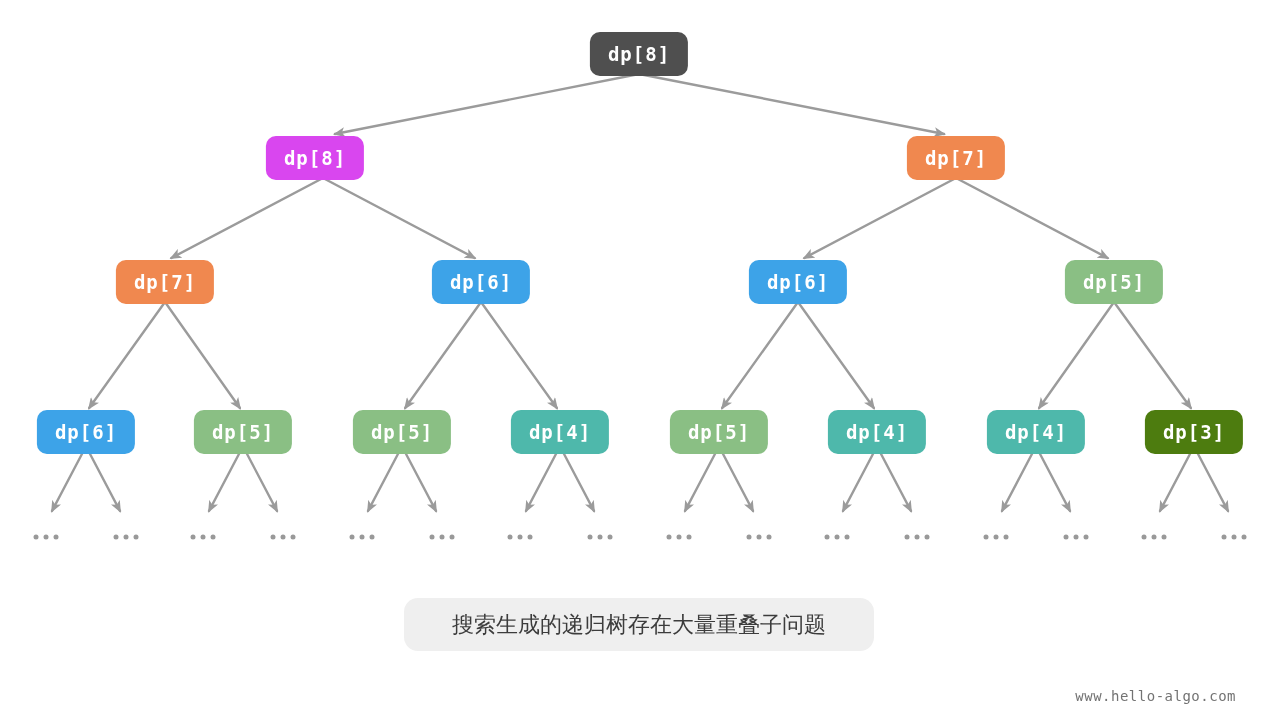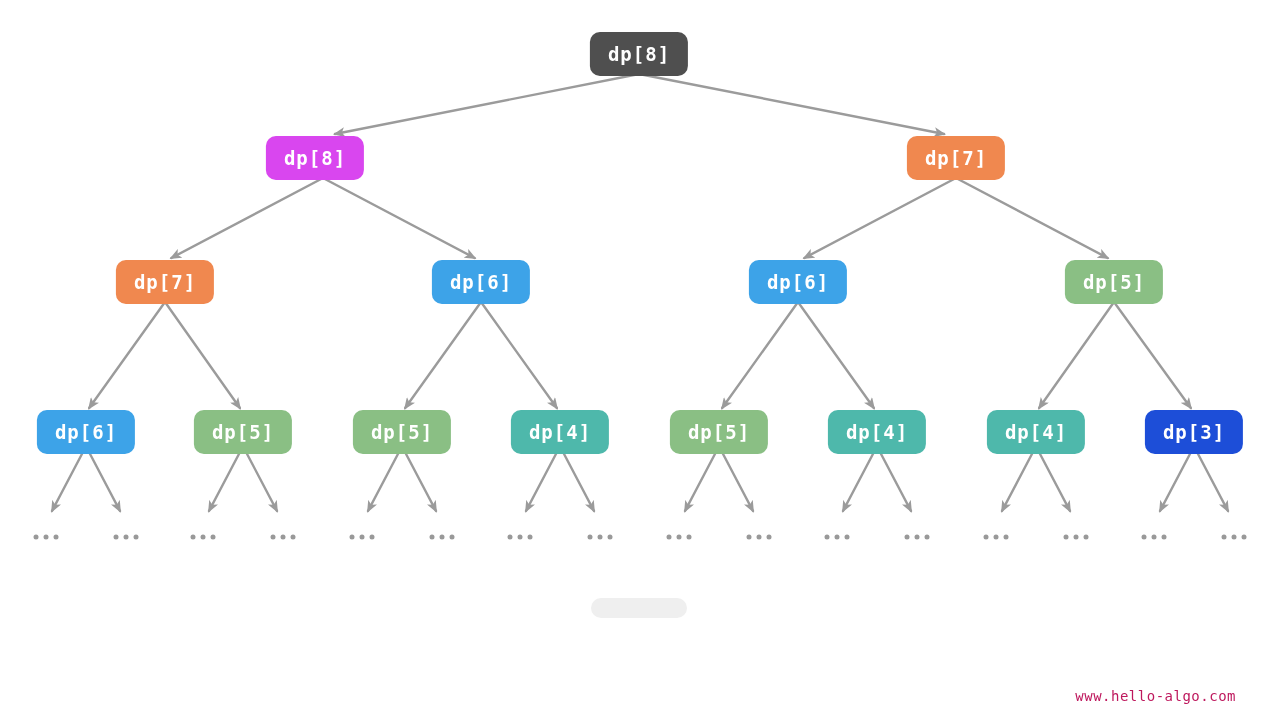--- a/index.html
+++ b/index.html
@@ -10,21 +10,21 @@
         font-family:"DejaVu Sans Mono",monospace;font-weight:700;font-size:19px;
         letter-spacing:1px;padding:11px 18px;border-radius:10px;white-space:nowrap;}
   .dots{position:absolute;transform:translate(-50%,-50%);display:flex;gap:5px;}
   .dot{width:5px;height:5px;border-radius:50%;}
   .caption{position:absolute;left:639px;top:598px;transform:translateX(-50%);
            background:#efefef;border-radius:14px;padding:10px 48px;text-align:center;
            font-size:22px;color:#3c3c3c;line-height:1.5;white-space:nowrap;}
   .caption .mono{font-family:"DejaVu Sans Mono",monospace;margin-left:6px;}
   .caption .mono2{font-family:"DejaVu Sans Mono",monospace;}
   .caption sup{font-weight:700;font-size:0.68em;font-family:"DejaVu Sans Mono",monospace;}
-  .watermark{position:absolute;right:44px;bottom:16px;color:#be185d;
+  .watermark{position:absolute;right:44px;bottom:16px;color:#737373;
              font-family:"DejaVu Sans Mono",monospace;font-size:14px;letter-spacing:.5px;}
 </style>
 </head>
 <body>
 
 <div class="stage">
 
   <svg id="edge-layer" viewBox="0 0 1280 720" xmlns="http://www.w3.org/2000/svg">
     <defs>
       <marker id="arrow-head" viewBox="0 0 12 10" refX="10" refY="5" markerWidth="12" markerHeight="10" markerUnits="userSpaceOnUse" orient="auto">
@@ -141,30 +141,31 @@
       <div class="dots" aria-label="..." style="left: 996px; top: 537px;">
         <span class="dot" style="background: rgb(153, 153, 153);"></span>
         <span class="dot" style="background: rgb(153, 153, 153);"></span>
         <span class="dot" style="background: rgb(153, 153, 153);"></span>
       </div>
       <div class="dots" aria-label="..." style="left: 1076px; top: 537px;">
         <span class="dot" style="background: rgb(153, 153, 153);"></span>
         <span class="dot" style="background: rgb(153, 153, 153);"></span>
         <span class="dot" style="background: rgb(153, 153, 153);"></span>
       </div>
-      <div class="node" style="left: 1194px; top: 432px; background: #1d4ed8;">dp[3]</div>
+      <div class="node" style="left: 1194px; top: 432px; background: #4d7c0f;">dp[3]</div>
       <div class="dots" aria-label="..." style="left: 1154px; top: 537px;">
         <span class="dot" style="background: rgb(153, 153, 153);"></span>
         <span class="dot" style="background: rgb(153, 153, 153);"></span>
         <span class="dot" style="background: rgb(153, 153, 153);"></span>
       </div>
       <div class="dots" aria-label="..." style="left: 1234px; top: 537px;">
         <span class="dot" style="background: rgb(153, 153, 153);"></span>
         <span class="dot" style="background: rgb(153, 153, 153);"></span>
         <span class="dot" style="background: rgb(153, 153, 153);"></span>
       </div>
     </div>
 
   <div class="caption">
+    <div>搜索生成的递归树存在大量重叠子问题</div>
   </div>
 
   <div class="watermark">www.hello-algo.com</div>
 </div>
 
 </body></html>

